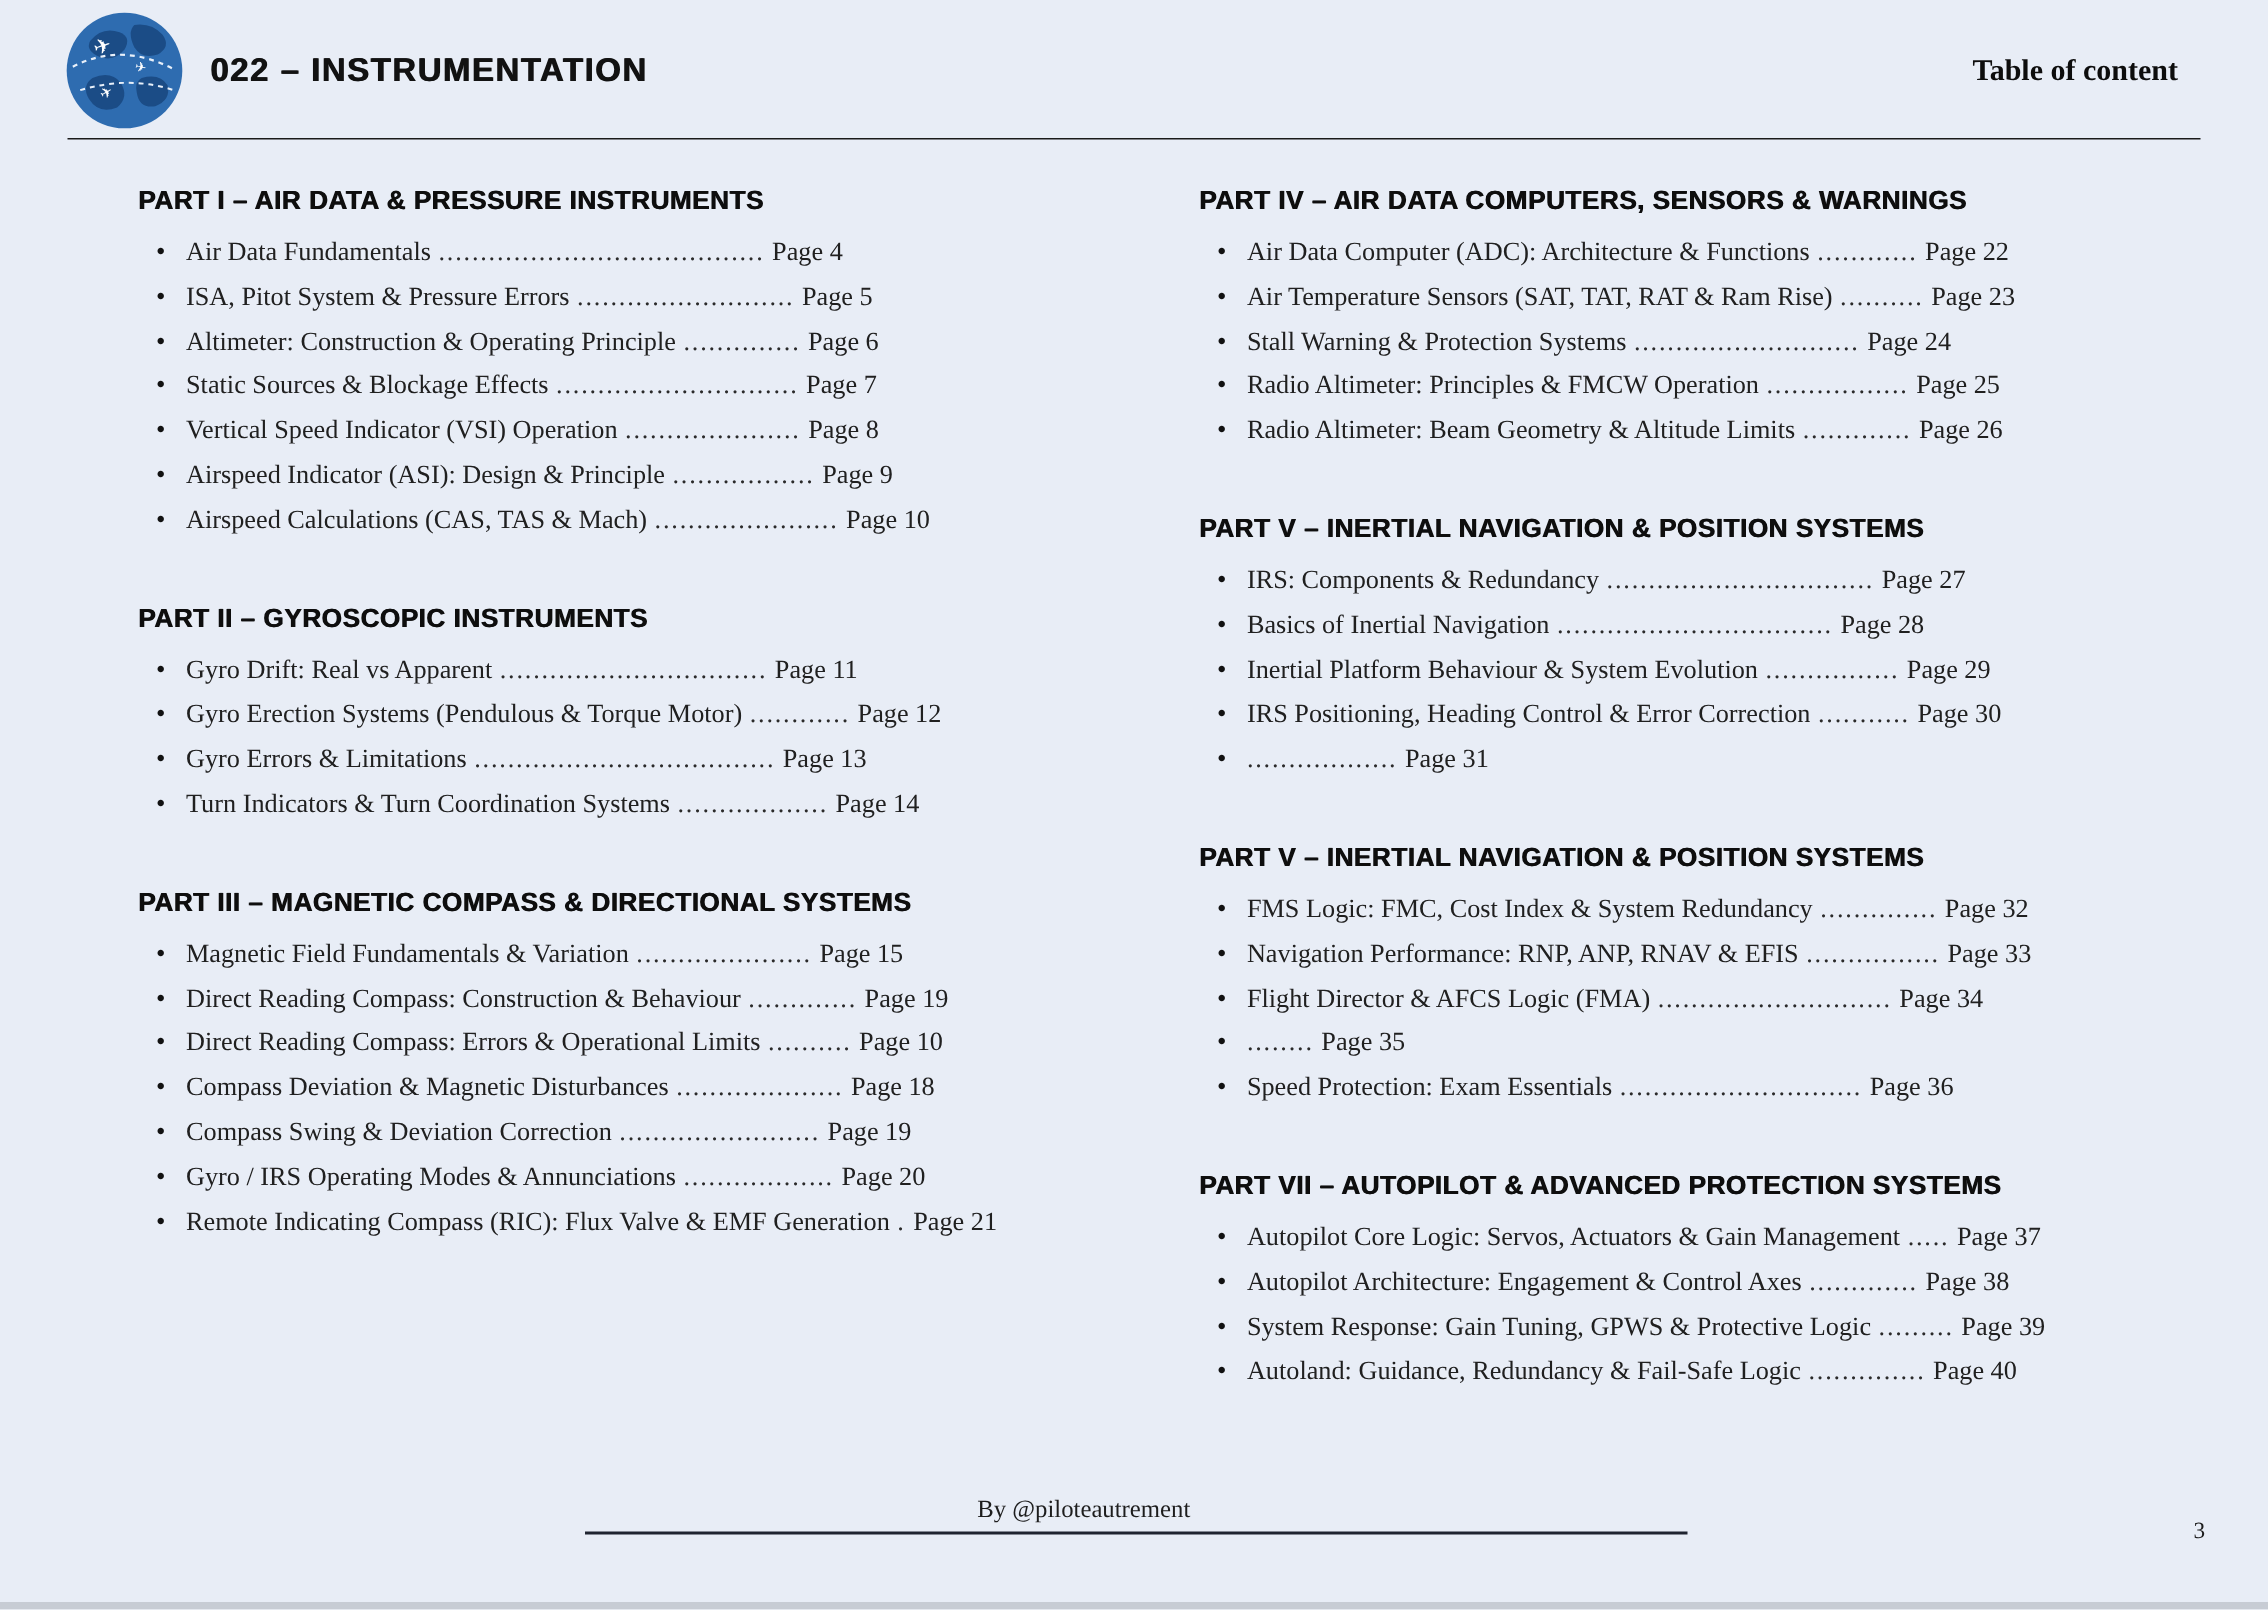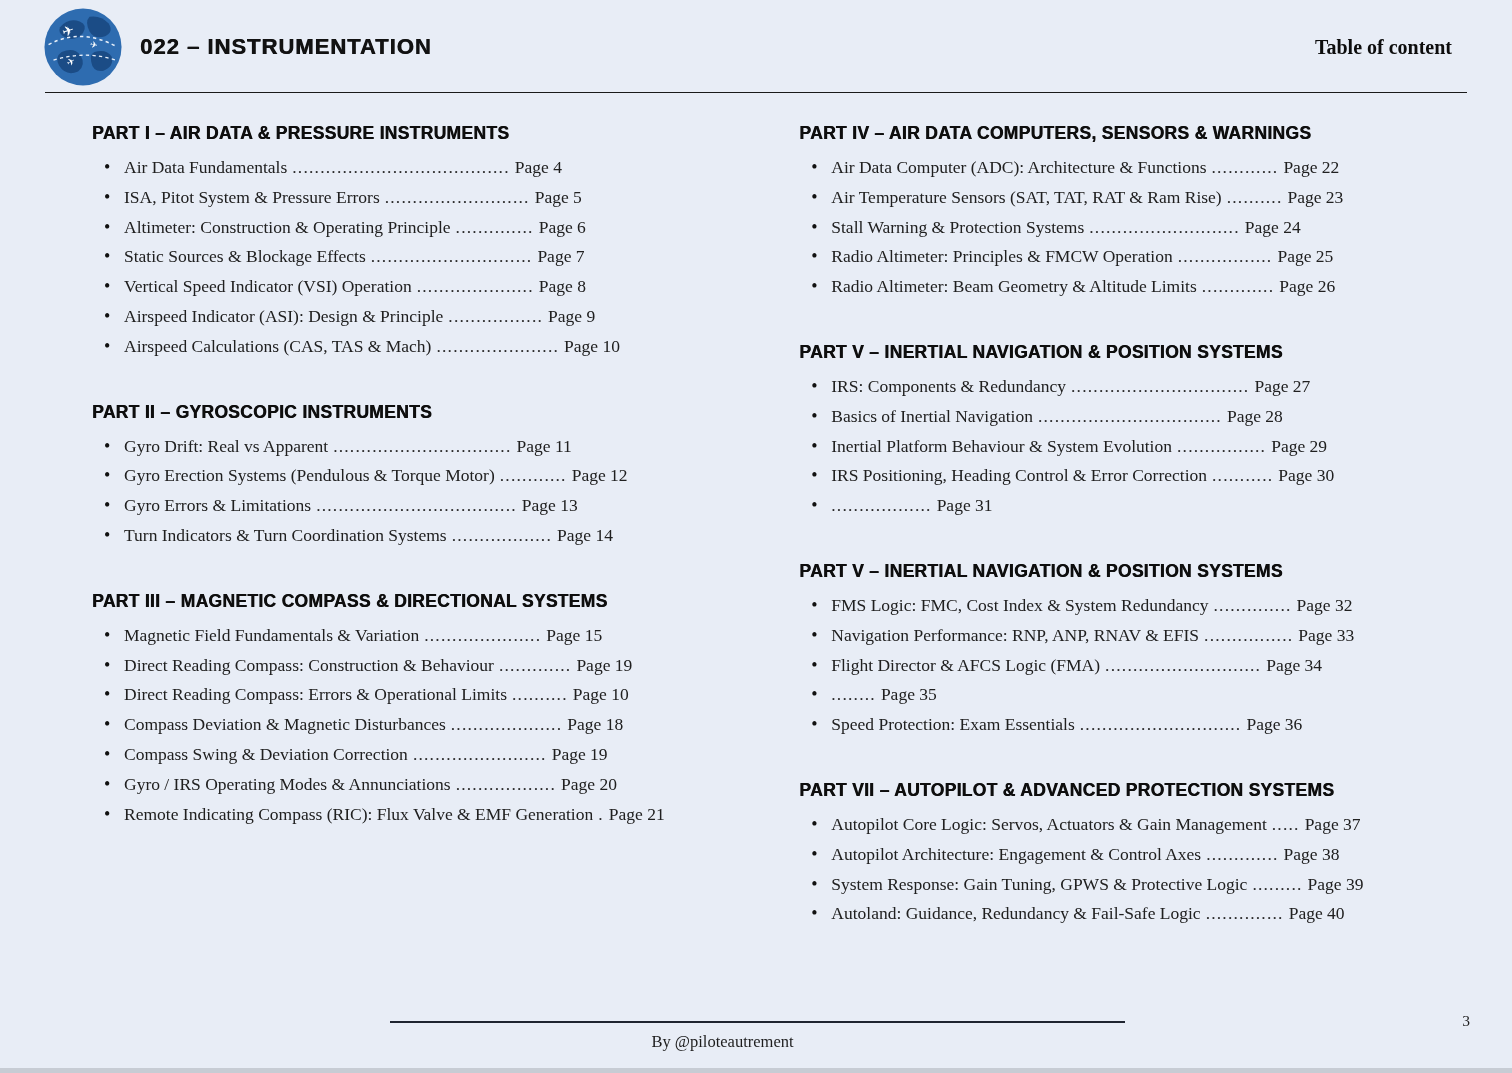--- a/index.html
+++ b/index.html
@@ -52,21 +52,21 @@
   .bullet { width:20px; font-size:18px; color:#111; flex:0 0 auto; }
   .label  { margin-right:5px; }
   .dots   { margin-right:5px; letter-spacing:1.2px; color:#2a2a2a; }
   .pagenum { color:#202020; }
   
   .footer-rule {
     position:absolute; left:390px; top:1021px; width:735px;
     border:none; border-top:2px solid #1f2430;
   }
   .byline {
-    position:absolute; left:355px; top:1032px; width:735px;
+    position:absolute; left:355px; top:996px; width:735px;
     text-align:center; font-size:16.5px; color:#1d1d1d;
   }
   .page-number {
     position:absolute; right:42px; top:1012px;
     font-size:15.5px; color:#1d1d1d;
   }
   .bottom-strip {
     position:absolute; left:0; bottom:0; width:100%; height:5px;
     background:#c7ccd4;
   }

